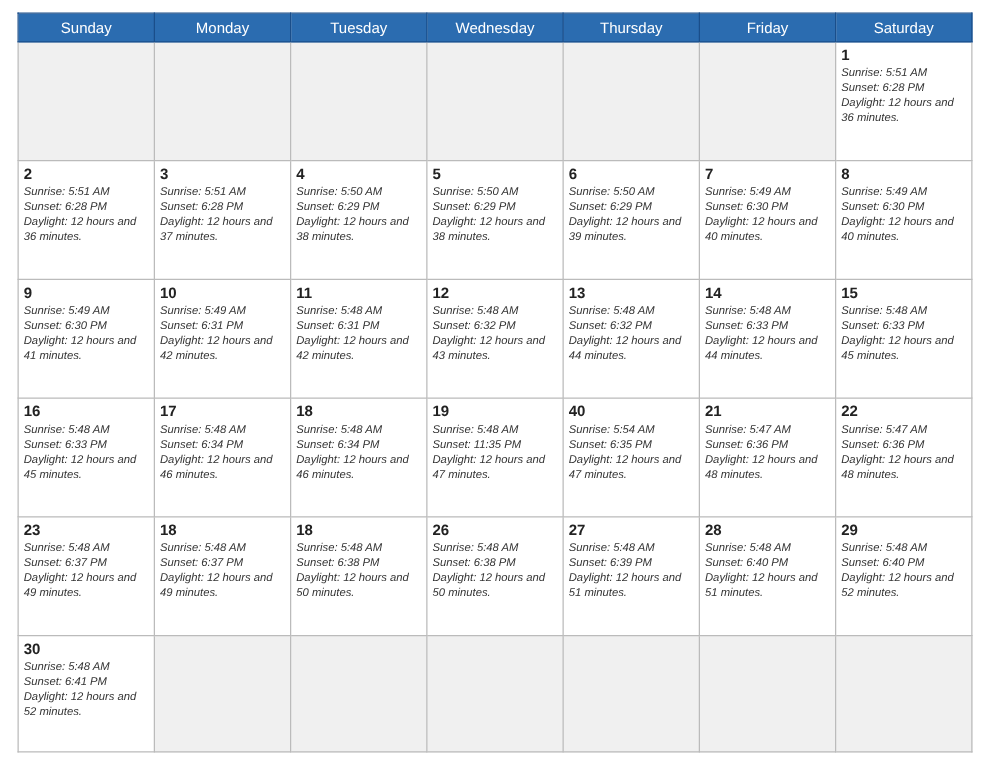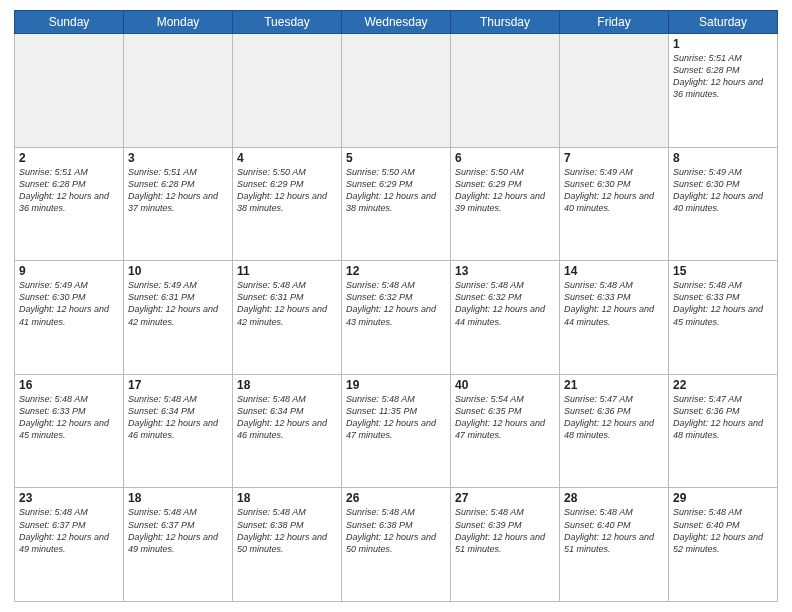--- a/index.html
+++ b/index.html
@@ -316,15 +316,30 @@
 and 51 minutes.</div>
           </td>
           <td>
             <span class="day-number">29</span>
             <div class="day-info">Sunrise: 5:48 AM
 Sunset: 6:40 PM
 Daylight: 12 hours
 and 52 minutes.</div>
           </td>
         </tr>
+        <tr>
+          <td class="last-row">
+            <span class="day-number">30</span>
+            <div class="day-info">Sunrise: 5:48 AM
+Sunset: 6:41 PM
+Daylight: 12 hours
+and 52 minutes.</div>
+          </td>
+          <td class="empty last-row"></td>
+          <td class="empty last-row"></td>
+          <td class="empty last-row"></td>
+          <td class="empty last-row"></td>
+          <td class="empty last-row"></td>
+          <td class="empty last-row"></td>
+        </tr>
       </tbody>
   </table>
 </div>
 
 </body></html>

